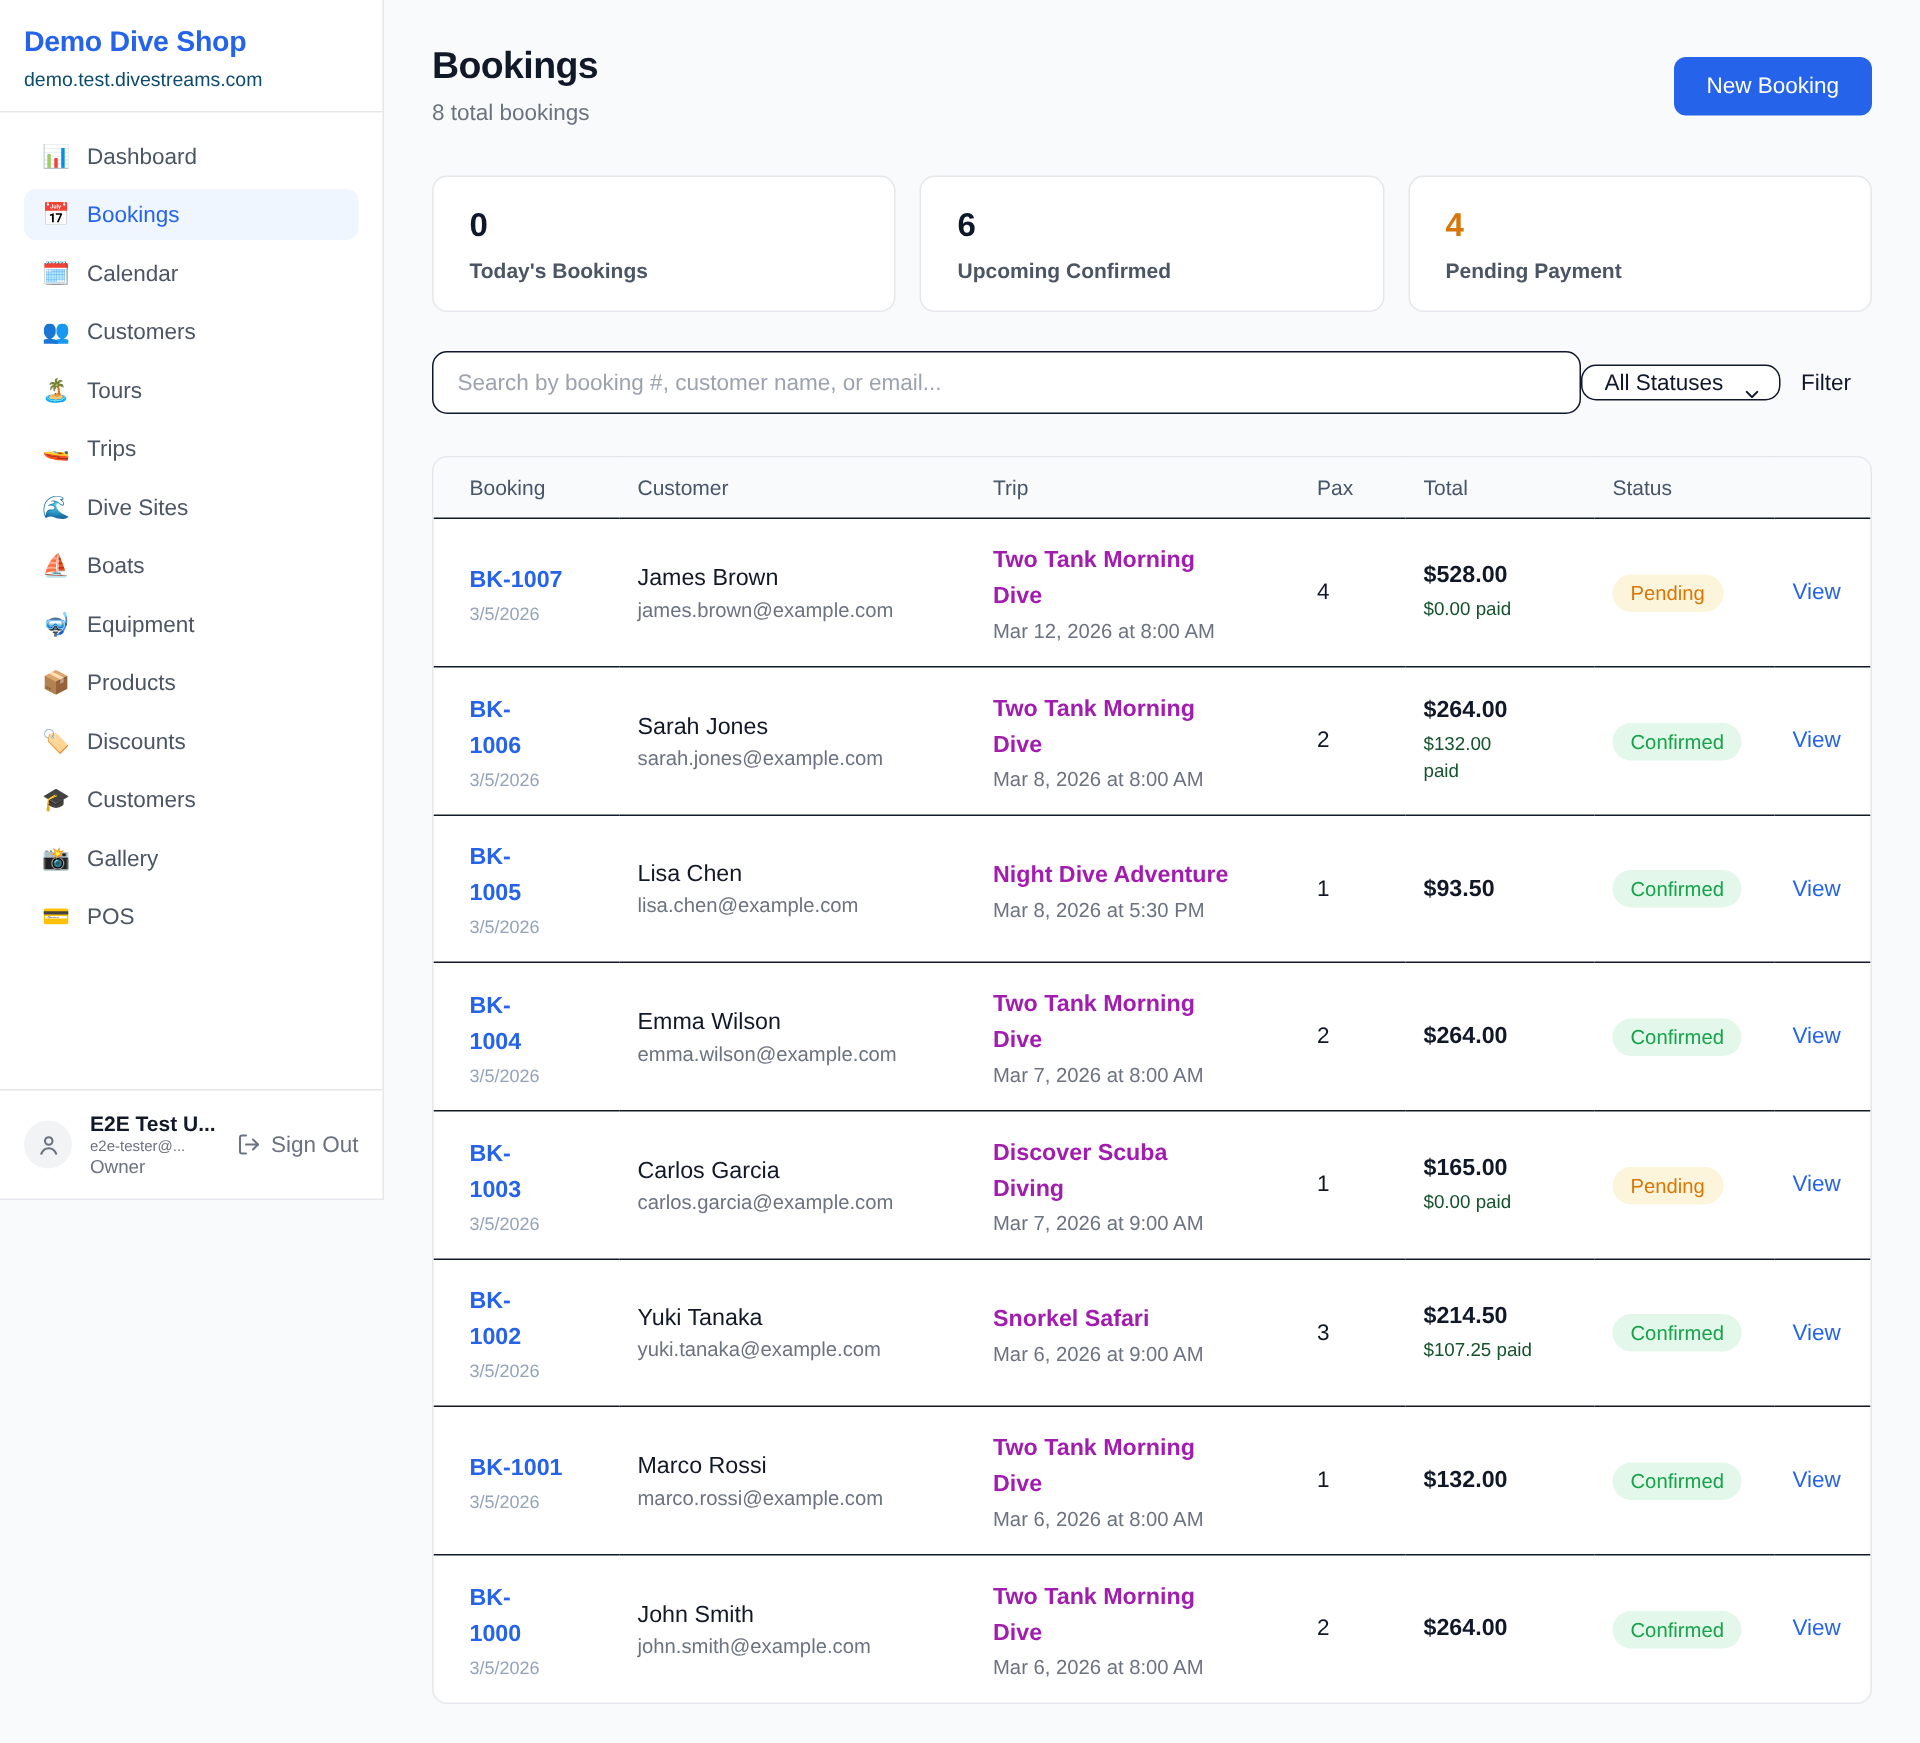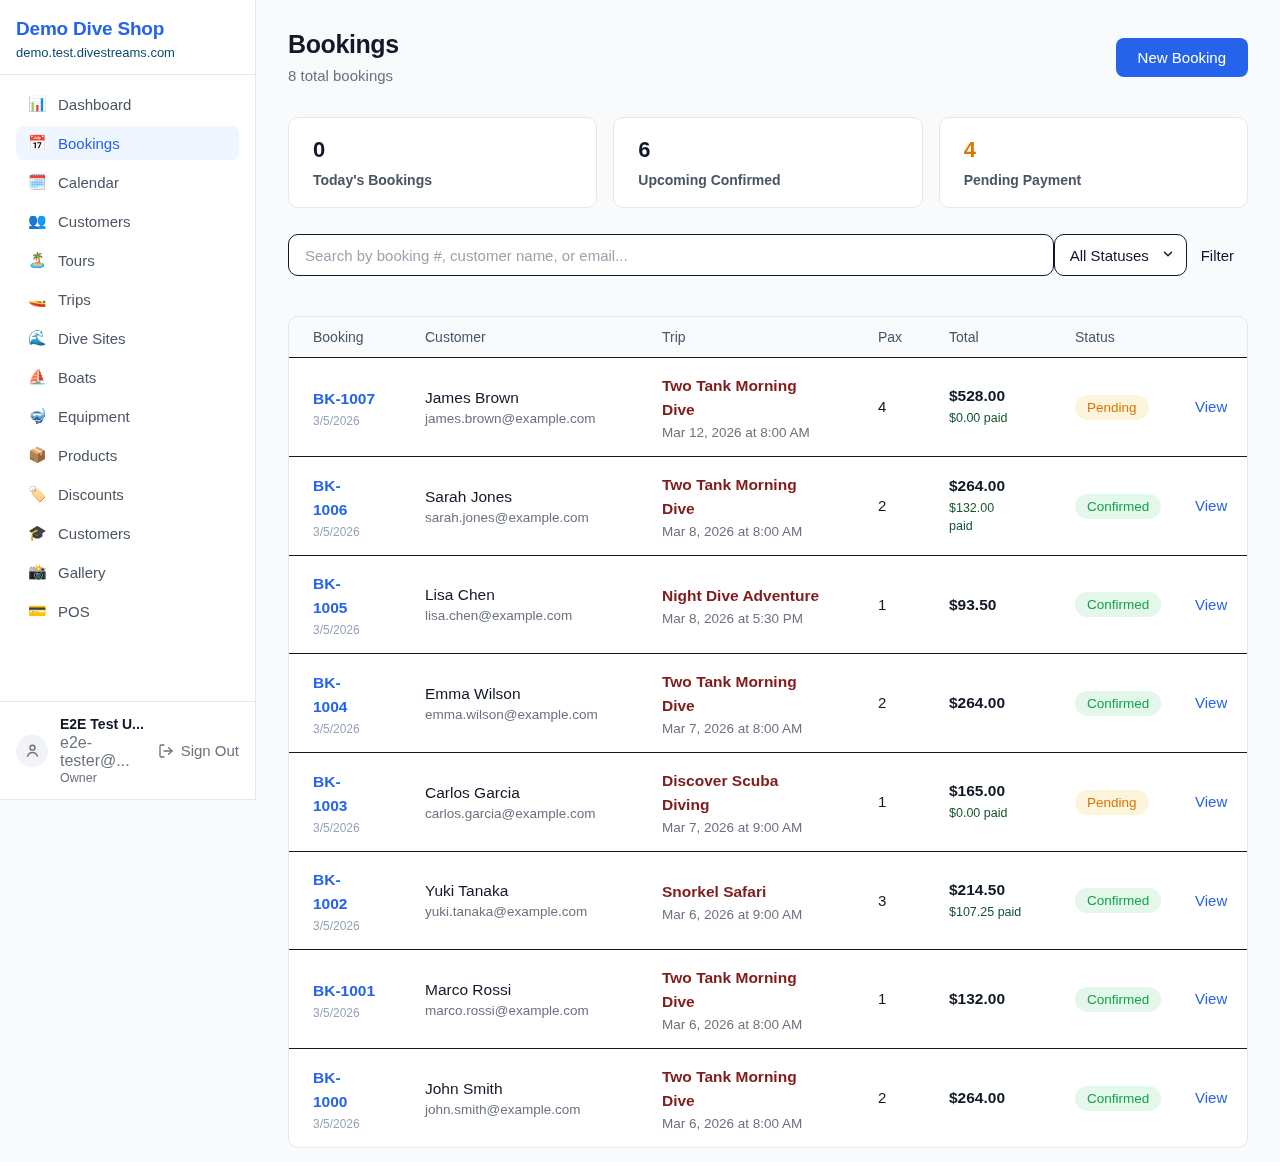--- a/index.html
+++ b/index.html
@@ -37,21 +37,21 @@
     padding:14px 16px;
     display:flex; align-items:center; gap:12px;
   }
   .avatar {
     width:32px; height:32px; border-radius:50%;
     background:#f1f3f5; flex-shrink:0;
     display:flex; align-items:center; justify-content:center;
   }
   .user-info { flex:1; min-width:0; }
   .user-name { font-size:14px; font-weight:700; color:#111827; }
-  .user-email { font-size:16px; color:#6b7280; margin-top:2px; }
+  .user-email { font-size:10px; color:#6b7280; margin-top:2px; }
   .user-role { font-size:12.5px; color:#6b7280; margin-top:1px; }
   .signout {
     display:flex; align-items:center; gap:7px;
     background:none; border:none; cursor:pointer;
     color:#6b7280; font-size:15px; font-family:inherit;
     flex-shrink:0;
   }
 
   
   .main { flex:1; padding:30px 32px 32px; }
@@ -77,35 +77,35 @@
   .search-input {
     flex:1; height:42px;
     border:1px solid #0f172a; border-radius:10px;
     padding:0 16px; font-size:15px; font-family:inherit;
     color:#111827; background:#fff; outline:none;
   }
   .search-input::placeholder { color:#9ca3af; }
   .select-wrap { position:relative; }
   .status-select {
     appearance:none; -webkit-appearance:none;
-    height:42px; border:1px solid #0f172a; border-radius:10px;
+    height:24px; border:1px solid #0f172a; border-radius:10px;
     background:#fff; color:#0f172a;
     font-size:15px; font-family:inherit;
     padding:0 36px 0 15px; cursor:pointer; outline:none;
   }
   .select-chevron { position:absolute; right:12px; top:13px; pointer-events:none; display:flex; }
   .btn-filter {
     background:none; border:none; cursor:pointer;
     font-family:inherit; font-size:15px; color:#0f172a;
     padding:0 14px;
   }
 
   
   .table-card {
-    margin-top:40px; background:#fff;
+    margin-top:28px; background:#fff;
     border:1px solid #e5e7eb; border-radius:10px;
     overflow:hidden;
   }
   table { width:100%; border-collapse:collapse; }
   thead { background:#f8fafc; }
   th {
     text-align:left; font-size:14px; font-weight:500; color:#475569;
     padding:12px 12px; border-bottom:1px solid #111827;
   }
   th:first-child, td:first-child { padding-left:24px; }
@@ -115,21 +115,21 @@
   }
   tbody tr:last-child td { border-bottom:none; }
   .booking-id {
     color:#2563eb; font-size:15.5px; font-weight:600;
     text-decoration:none; white-space:pre-line; line-height:1.55; display:inline-block;
   }
   .booking-date { color:#94a3b8; font-size:12px; margin-top:3px; }
   .cust-name { color:#111827; font-size:15.5px; }
   .cust-email { color:#6b7280; font-size:13.5px; margin-top:4px; }
   .trip-name {
-    color:#7f1d1d; font-size:15.5px; font-weight:600;
+    color:#a21caf; font-size:15.5px; font-weight:600;
     white-space:pre-line; line-height:1.55;
   }
   .trip-date { color:#6b7280; font-size:13.5px; margin-top:3px; }
   .pax { font-size:15px; color:#111827; }
   .total-amount { font-size:15.5px; font-weight:700; color:#111827; }
   .total-paid { font-size:12.5px; color:#14532d; margin-top:4px; white-space:pre-line; line-height:1.45; }
   .pill {
     display:inline-block; padding:5px 12px; border-radius:999px;
     font-size:13.5px; font-weight:500;
   }

